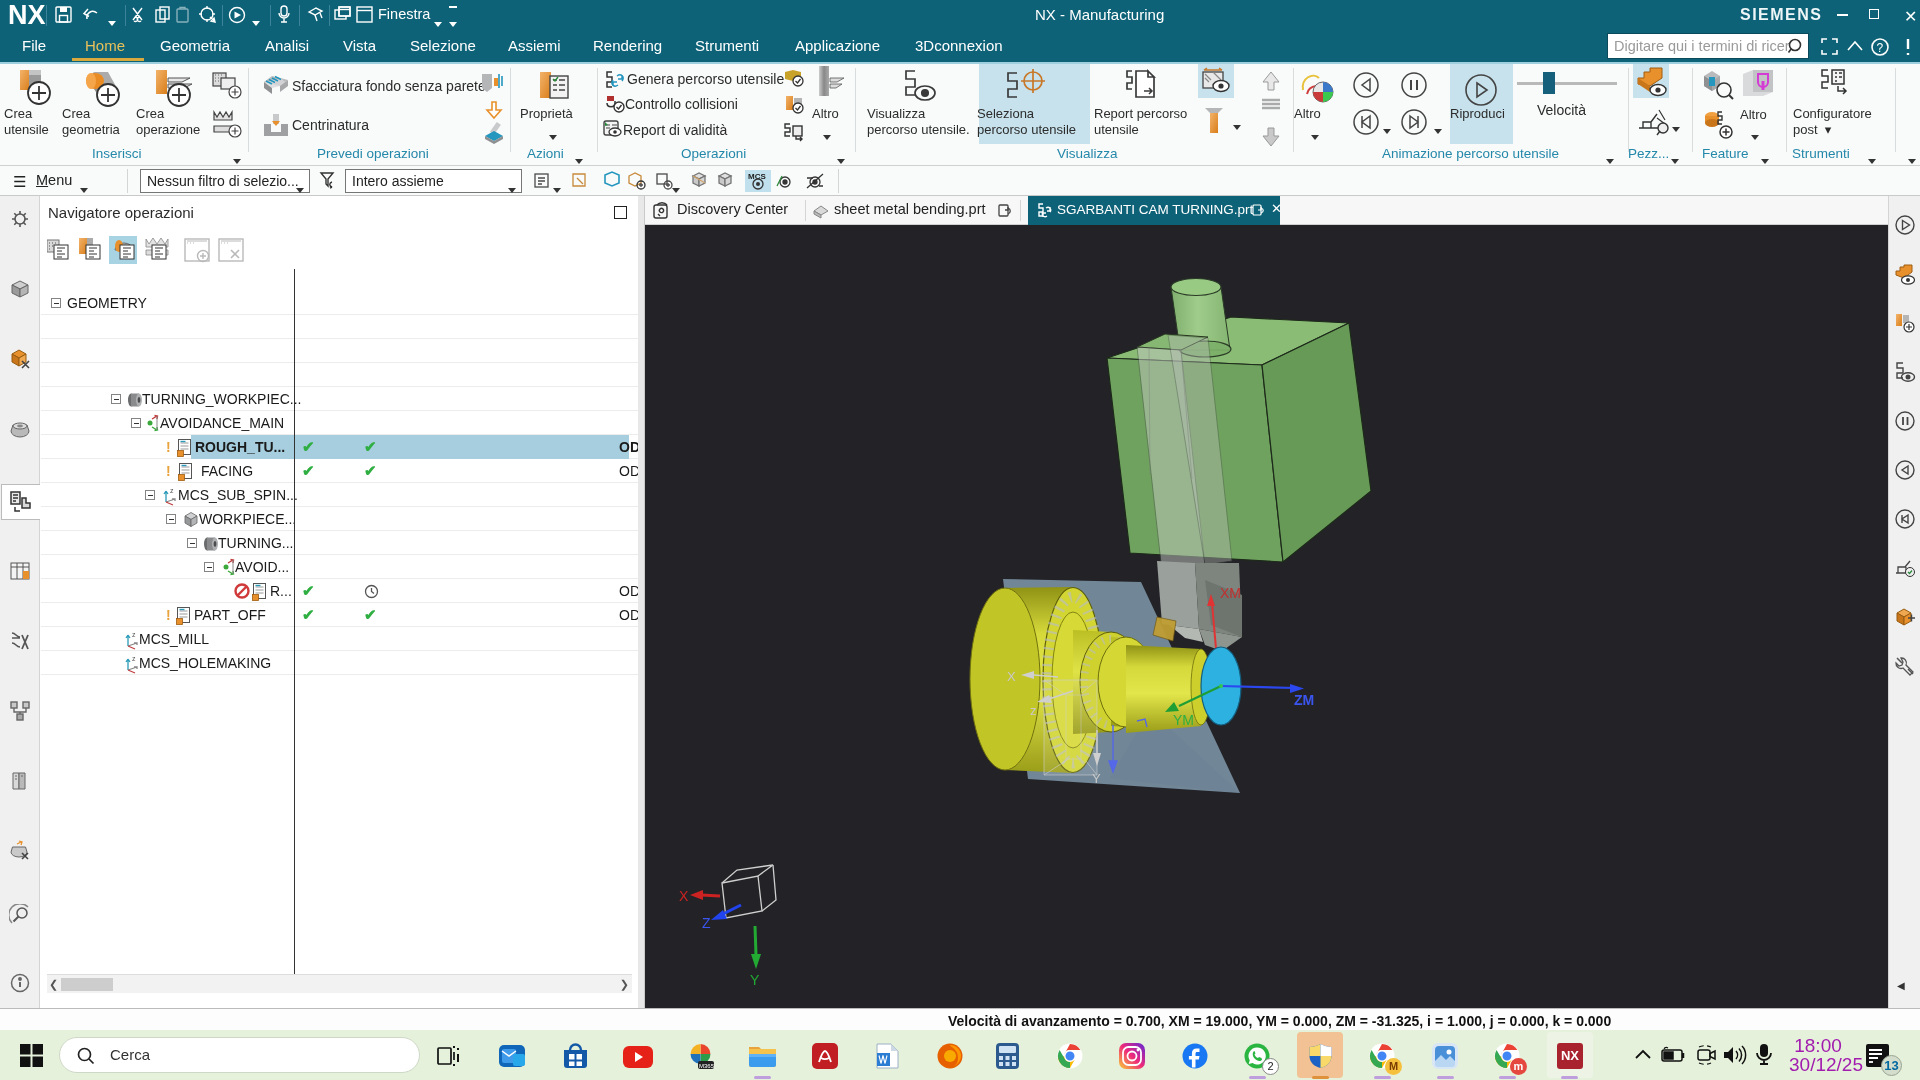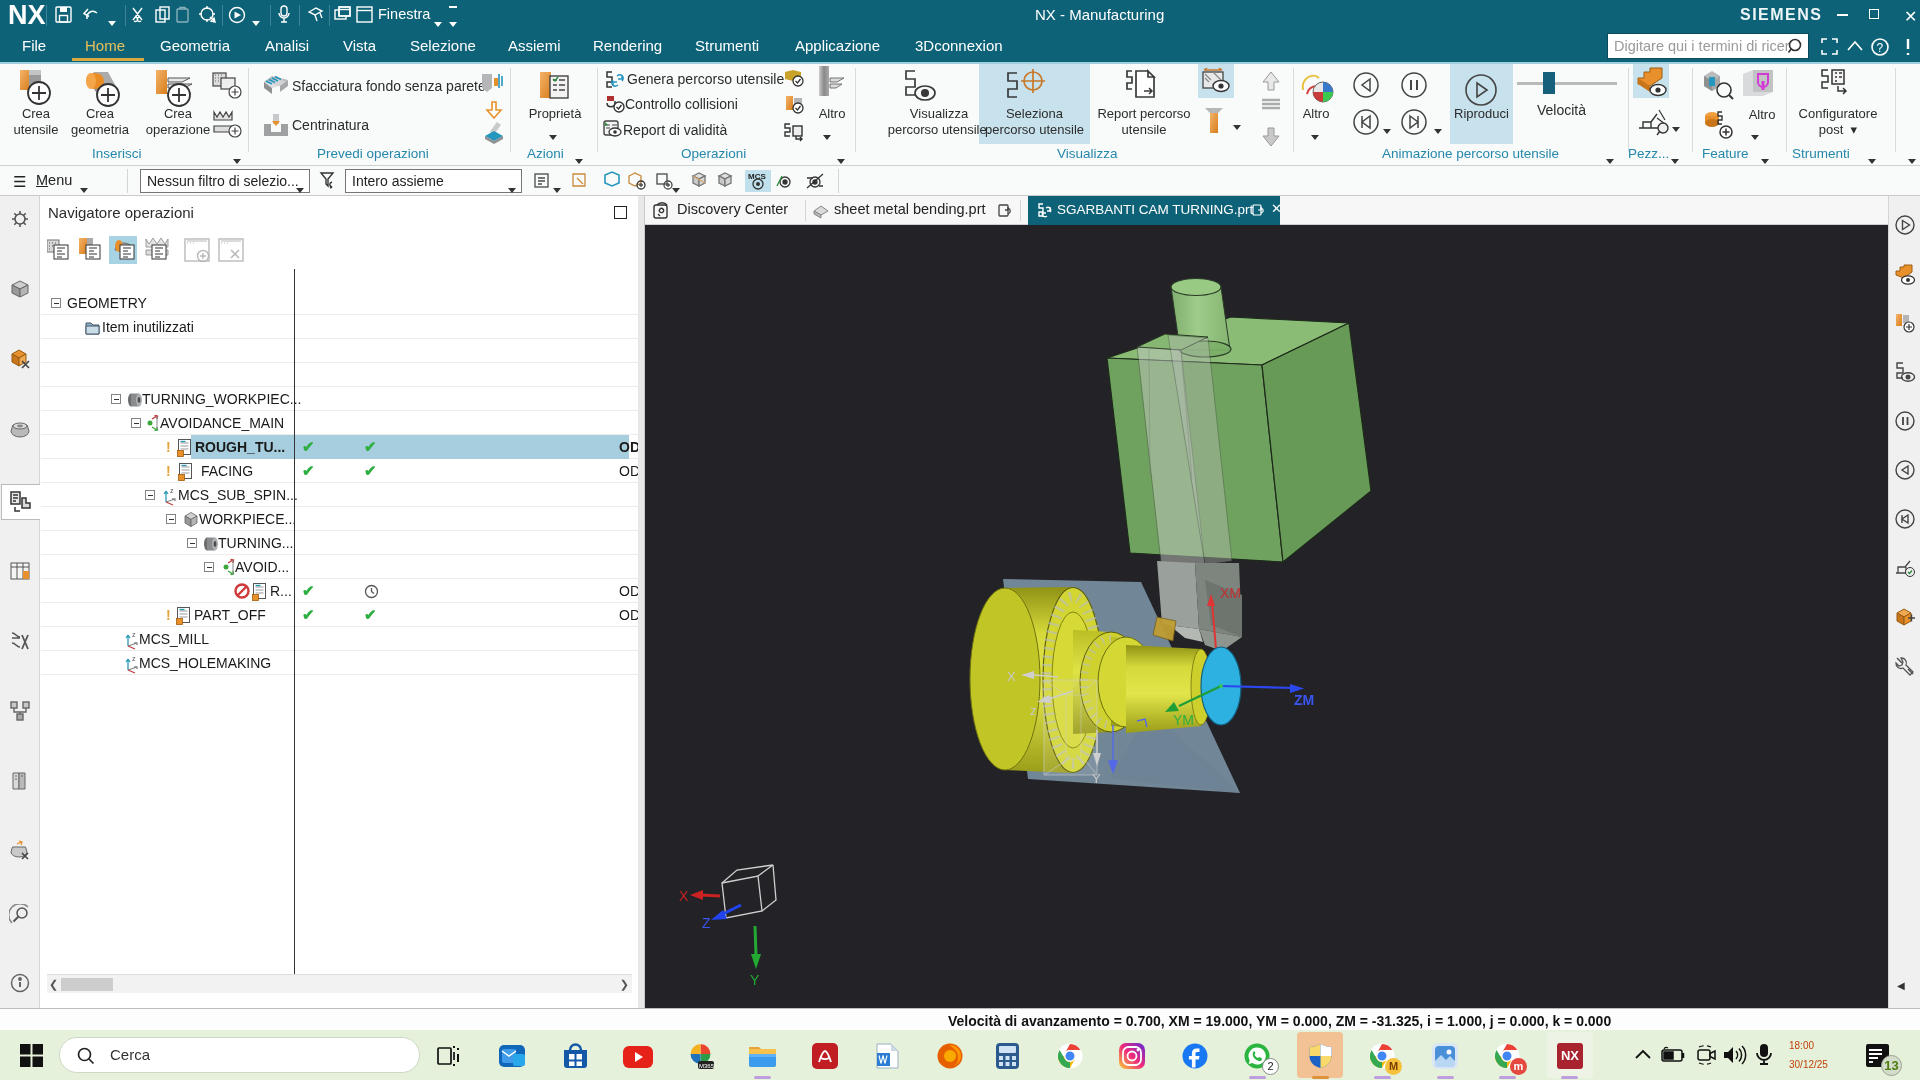--- a/index.html
+++ b/index.html
@@ -1,21 +1,21 @@
 <!DOCTYPE html>
 <html><head><meta charset="utf-8">
 <style>
 *{margin:0;padding:0;box-sizing:border-box}
 html,body{width:1920px;height:1080px;overflow:hidden}
 body{font-family:"Liberation Sans",sans-serif;position:relative;background:#fff}
 .abs{position:absolute}
 .caret{display:inline-block;width:0;height:0;border-left:4px solid transparent;border-right:4px solid transparent;border-top:5px solid #333}
 .wcaret{border-top-color:#fff}
 .sep{position:absolute;width:1px;background:#d9dcdc;top:6px;height:84px}
-.biglabel{position:absolute;font-size:13px;color:#2c2c2c;text-align:center;line-height:16px}
+.biglabel{position:absolute;font-size:13px;color:#2c2c2c;text-align:left;line-height:16px}
 .grplabel{position:absolute;font-size:13.5px;color:#2488aa;top:84px}
 .hl{background:#c7e2ec}
 .row{position:absolute;left:0;width:597px;height:24px}
 .txt{position:absolute;top:4px;white-space:nowrap}
 .exp{position:absolute;top:7px;width:10px;height:10px;border:1px solid #848484;background:#fff}
 .exp::after{content:"";position:absolute;left:2px;top:3.5px;width:5px;height:1px;background:#333}
 .chk{position:absolute;top:3px;color:#2fae41;font-size:15px;font-weight:bold}
 .bang{position:absolute;top:4px;color:#e8a33d;font-weight:bold;font-size:14px}
 .ic{position:absolute;top:0}
 </style></head>
@@ -613,27 +613,20 @@
           <path d="M174 7 h1 M177 7 h1 M180 7 h1 M174 5 h20"></path>
           <path d="M184 14 l8 8 m0 -8 l-8 8" stroke-width="1.6"></path>
         </g>
     </svg>
 
     <div id="tree" class="abs" style="left:0;top:95px;width:700px;height:683px;font-size:14px;color:#1a1a1a;overflow:hidden;background:repeating-linear-gradient(180deg,transparent 0px,transparent 23px,#ececec 23px,#ececec 24px);background-size:597px 384px;background-repeat:no-repeat">
       <div class="row" style="top:0px">
           <i class="exp" style="left:10px"></i>
           <span class="txt" style="left:26px">GEOMETRY</span>
         </div>
-      <div class="row" style="top:24px">
-          <svg class="ic" style="left:44px" width="15" height="24" viewBox="0 0 15 24">
-            <path d="M1 8 h5 l2 2 h6 v9 h-13z" fill="#8db3c9" stroke="#456"></path>
-            <path d="M1 11 h13 v8 h-13z" fill="#c9dde9" stroke="#456"></path>
-          </svg>
-          <span class="txt" style="left:61px">Item inutilizzati</span>
-        </div>
       <div class="row" style="top:96px">
           <i class="exp" style="left:70px"></i>
           <svg class="ic turn" style="left:85px" width="17" height="24" viewBox="0 0 17 24">
             <use href="#i-turn"></use>
           </svg>
           <span class="txt" style="left:101px">TURNING_WORKPIEC...</span>
         </div>
       <div class="row" style="top:120px">
           <i class="exp" style="left:90px"></i>
           <svg class="ic avoid" style="left:104px" width="17" height="24" viewBox="0 0 17 24">
@@ -1107,20 +1100,20 @@
       <path d="M5 3 a9 5 0 0 1 12 0 M5 19 a9 5 0 0 0 12 0" stroke-dasharray="5 3" stroke-width="1.2"></path>
     </svg>
   <svg class="abs" style="left:1722px;top:14px" width="26" height="22" viewBox="0 0 26 22" fill="#111">
       <path d="M2 8 h4 l5 -5 v16 l-5 -5 h-4z"></path>
       <path d="M14 7 a6 6 0 0 1 0 8 M17 4.5 a9.5 9.5 0 0 1 0 13 M20 2 a13 13 0 0 1 0 18" fill="none" stroke="#111" stroke-width="1.5"></path>
     </svg>
   <svg class="abs" style="left:1755px;top:13px" width="18" height="25" viewBox="0 0 18 25" fill="#111">
       <rect x="5" y="1" width="8" height="13" rx="4"></rect>
       <path d="M2 10 a7 7 0 0 0 14 0 M9 17 v4 m-4 0 h8" fill="none" stroke="#111" stroke-width="1.8"></path>
     </svg>
-  <div class="abs" style="left:1789px;top:6px;width:58px;height:38px;font-size:10px;color:#c2410c;text-align:left;line-height:19px">18:00<br>30/12/25</div>
+  <div class="abs" style="left:1789px;top:6px;width:58px;height:38px;font-size:19px;color:#a21caf;text-align:center;line-height:19px">18:00<br>30/12/25</div>
   <svg class="abs" style="left:1866px;top:14px" width="23" height="23" viewBox="0 0 23 23">
       <rect x="0" y="0" width="23" height="23" rx="2" fill="#111"></rect>
       <path d="M3 6 h13 M3 10 h13 M3 14 h9" stroke="#fff" stroke-width="1.8"></path>
       <path d="M3 18 l4 0" stroke="#fff" stroke-width="1.8"></path>
     </svg>
-  <div class="abs" style="left:1881px;top:25px;width:21px;height:21px;background:#d4ddcc;border:1px solid #9aa392;border-radius:50%;font-size:13px;font-weight:bold;color:#4d7c0f;text-align:center;line-height:20px">13</div>
+  <div class="abs" style="left:1881px;top:25px;width:21px;height:21px;background:#d4ddcc;border:1px solid #9aa392;border-radius:50%;font-size:13px;font-weight:bold;color:#0369a1;text-align:center;line-height:20px">13</div>
 </div>
 
 </body></html>

